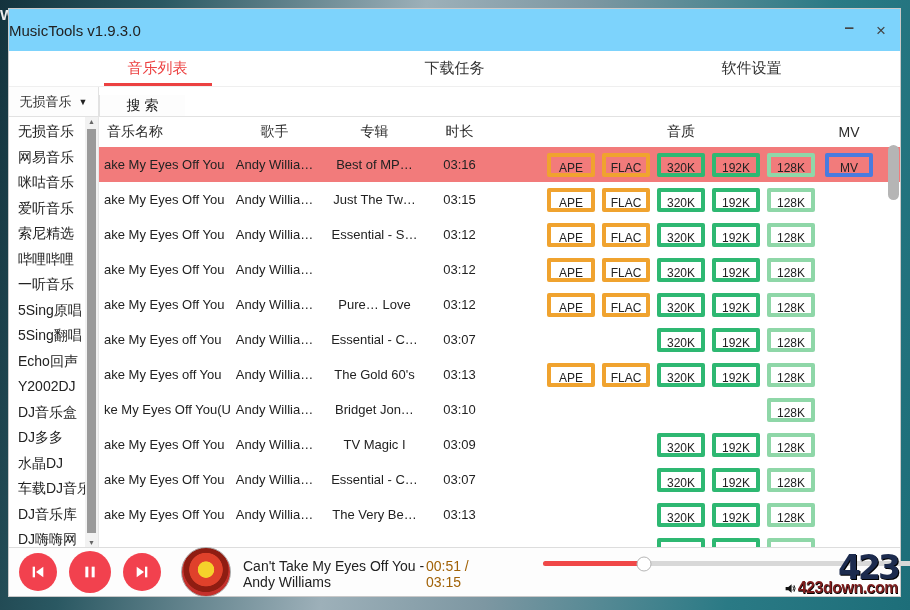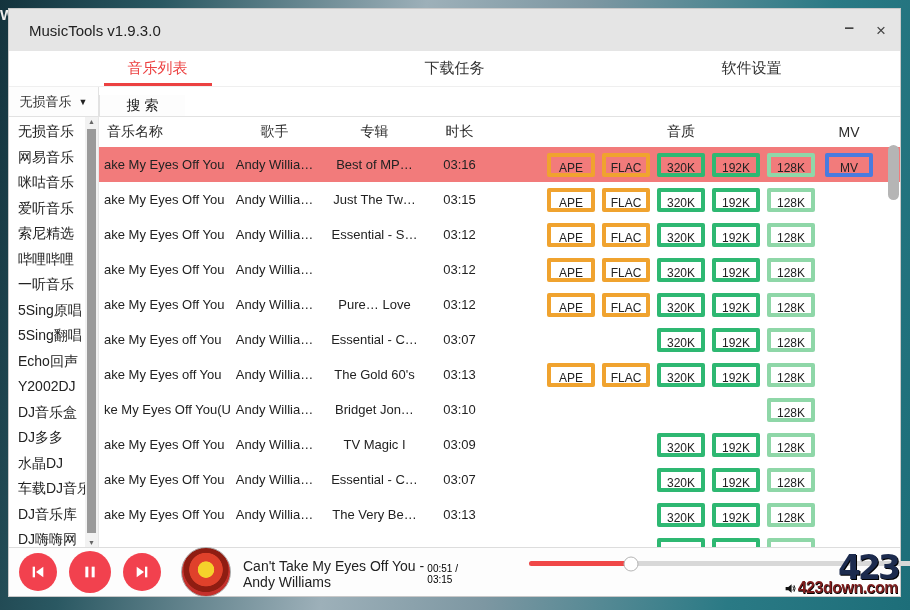--- a/index.html
+++ b/index.html
@@ -8,21 +8,21 @@
     font-family:"Liberation Sans","DejaVu Sans",sans-serif;
     background:linear-gradient(100deg,#14333d 0%,#2a5862 16%,#9db0b9 42%,#7d97a2 58%,#2a7a85 82%,#1d6e79 100%);
     position:relative; color:#333;
   }
   .desktop-letter{ position:absolute; left:0; top:6px; color:#eee; font-weight:bold; font-size:15px; z-index:0;}
   .window{
     position:absolute; left:8px; top:8px; width:893px; height:589px;
     background:#fff; border:1px solid #c9c9c9; display:flex; flex-direction:column; z-index:1;
   }
   
-  .titlebar{ height:42px; display:flex; align-items:center; padding-left:20px; background:#e5e5e5; flex:none;}
+  .titlebar{ height:42px; display:flex; align-items:center; background:#7dd3fc; flex:none;}
   .title{ font-size:15px; color:#222; }
   .winbtns{ margin-left:auto; display:flex; align-items:center; gap:22px; padding-right:14px;}
   .winbtn{ font-size:17px; color:#444; cursor:default; line-height:1; }
   .winbtn.min{ font-weight:bold; transform:translateY(-3px); }
   
   .tabs{ height:36px; display:flex; border-bottom:1px solid #efefef; flex:none;}
   .tab{ flex:1; display:flex; align-items:center; justify-content:center; font-size:15px; color:#333; position:relative;}
   .tab.active{ color:#ec4141; }
   .tab.active::after{ content:""; position:absolute; bottom:0; left:50%; transform:translateX(-50%); width:108px; height:3px; background:#ec4141;}
   
@@ -70,21 +70,21 @@
   .pbtn svg{ display:block; }
   .pbtn.prev{ width:38px; height:38px; margin-left:0;}
   .pbtn.pause{ width:42px; height:42px; margin-left:12px;}
   .pbtn.next{ width:38px; height:38px; margin-left:12px;}
   .albumart{ width:50px; height:50px; border-radius:50%; margin-left:20px; flex:none;
     background:radial-gradient(circle at 50% 45%, #f5d22b 0 22%, #e0412b 24% 46%, #8f1d12 48% 62%, #c4302b 64% 78%, #5c0f0a 80% 100%);
     border:1px solid #aaa;}
   .ptracks{ flex:1; margin-left:12px; display:flex; justify-content:center; height:100%; padding-top:4px;}
   .ptop{ display:flex; align-items:center; }
   .ptitle{ font-size:14px; color:#222; }
-  .ptime{ margin-left:auto; font-size:10px; color:#000000; margin-right:62px;}
+  .ptime{ margin-left:auto; font-size:14px; color:#a16207; margin-right:62px;}
   .progress{ position:relative; width:540px; height:5px; background:#d8d8d8; border-radius:3px; margin-top:9px;}
   .progress .fill{ position:absolute; left:0; top:0; bottom:0; background:#f04848; border-radius:3px;}
   .progress .thumb{ position:absolute; top:50%; transform:translate(-50%,-50%); width:15px; height:15px; background:#fff; border:1px solid #b5b5b5; border-radius:50%; cursor:pointer;}
   .watermark{ position:absolute; right:2px; bottom:1px; text-align:right; line-height:0.8; pointer-events:none;}
   .wm-big{ font-size:33px; font-weight:bold; color:#1c2b4e; letter-spacing:-3px; font-family:"DejaVu Sans",sans-serif; text-shadow:1px 1px 0 #000;}
   .wm-site{ font-size:16px; font-weight:bold; color:#7e1d1d; text-shadow:0.5px 0.5px 0 #000; letter-spacing:-0.5px;}
   .wm-speaker{ display:inline-block; vertical-align:middle; margin-right:1px;}
 </style>
 </head>
 <body>

